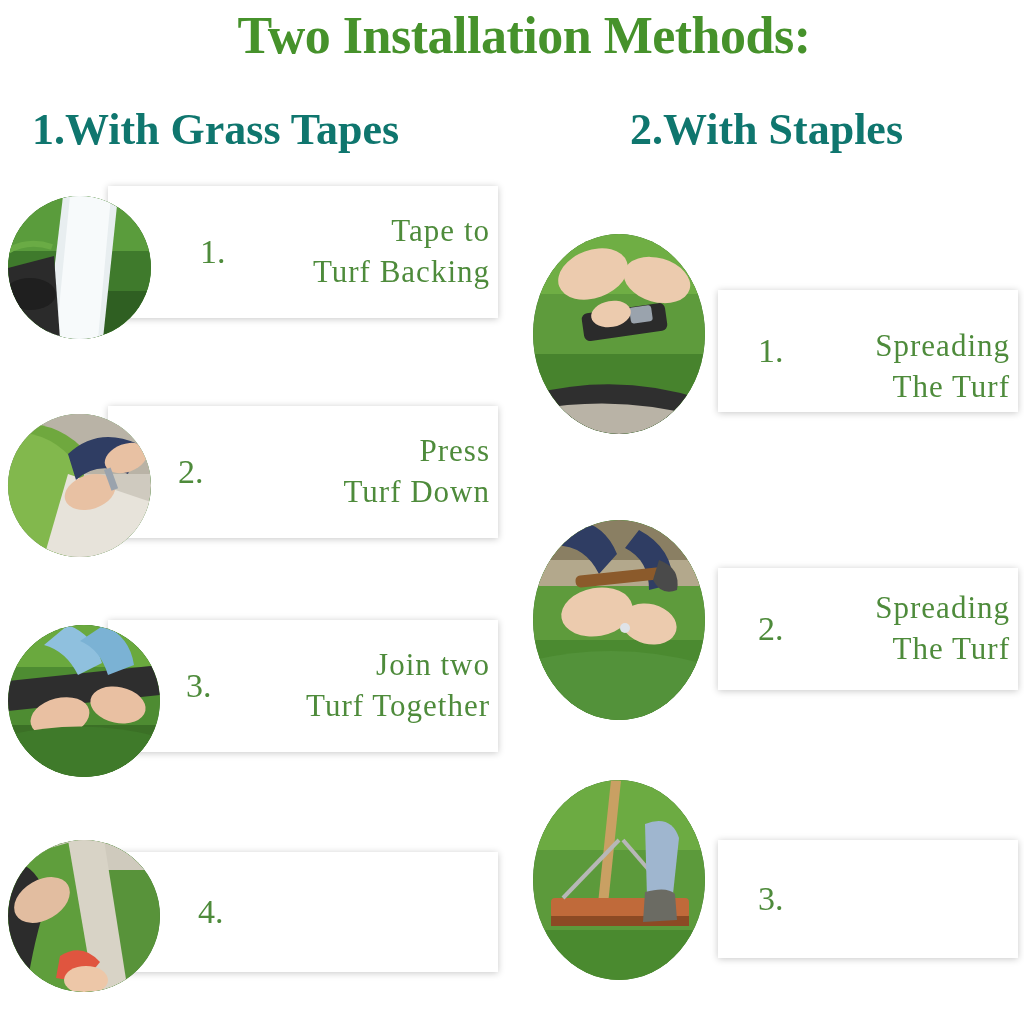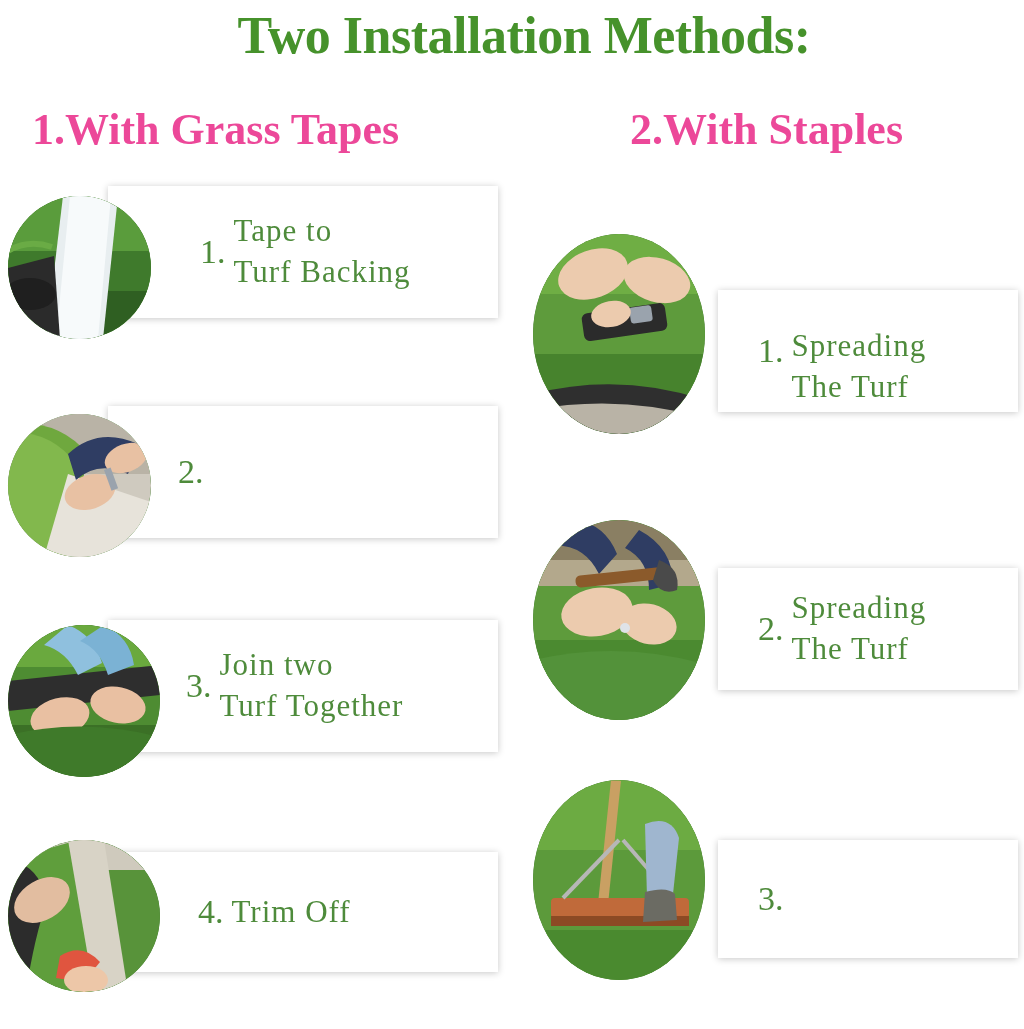--- a/index.html
+++ b/index.html
@@ -28,21 +28,21 @@
     letter-spacing: -0.5px;
     white-space: nowrap;
     padding-left: 12px;
   }
 
   .col-heading {
     position: absolute;
     font-family: "Liberation Serif", serif;
     font-weight: bold;
     font-size: 44px;
-    color: #ec4899;
+    color: #0f766e;
     white-space: nowrap;
   }
   #col-heading-1 { top: 104px; left: 32px; }
   #col-heading-2 { top: 104px; left: 630px; text-align: center; }
   .step-card {
     position: absolute;
     background: #ffffff;
     box-shadow: 0 1px 7px rgba(0,0,0,0.22);
     display: flex;
     align-items: center;
@@ -53,21 +53,21 @@
     font-size: 34px;
     color: #4e8b3b;
     font-weight: normal;
     flex: 0 0 auto;
   }
   .step-label {
     font-family: "Liberation Serif", serif;
     font-size: 31px;
     color: #4e8b3b;
     line-height: 1.32;
-    text-align: left;
+    text-align: right;
     letter-spacing: 1px;
     flex: 1 1 auto;
     padding: 0 8px;
   }
 
   
   .photo {
     position: absolute;
     border-radius: 50%;
     overflow: hidden;
@@ -114,20 +114,22 @@
         <polygon points="62,0 103,0 90,143 48,143" fill="#f7fafb"></polygon>
         <polygon points="0,72 46,60 52,143 0,143" fill="#2b2b2b"></polygon>
         <ellipse cx="22" cy="98" rx="26" ry="16" fill="#1f1f1f"></ellipse>
         <path d="M0 55 q20 -12 44 -4" stroke="#6aab45" stroke-width="6" fill="none"></path>
       </g>
     </svg>
   </div>
 
   <div class="step-card" style="top:406px; height:132px;">
     <span class="step-num" style="margin-left:70px;">2.</span>
+    <span class="step-label" style="white-space:pre-line;">Press
+Turf Down</span>
   </div>
   <div class="photo" style="top:414px; width:143px; height:143px;">
     <svg width="143" height="143" viewBox="0 0 143 143">
       <defs>
           <clipPath id="c2">
             <circle cx="71.5" cy="71.5" r="71.5"></circle>
           </clipPath>
         </defs>
       <g clip-path="url(#c2)">
         <rect width="143" height="143" fill="#cfcabf"></rect>
@@ -164,21 +166,20 @@
         <path d="M96 0 q26 12 30 40 l-26 10 q-8 -26 -28 -34 Z" fill="#7bb2d4"></path>
         <ellipse cx="52" cy="92" rx="30" ry="19" fill="#e9c0a2" transform="rotate(-14 52 92)"></ellipse>
         <ellipse cx="110" cy="80" rx="28" ry="18" fill="#e9c0a2" transform="rotate(12 110 80)"></ellipse>
         <path d="M0 110 q76 -18 152 2 l0 40 L0 152 Z" fill="#3f7a2a"></path>
       </g>
     </svg>
   </div>
 
   <div class="step-card" style="top:852px; height:120px;">
     <span class="step-num" style="margin-left:90px;">4.</span>
-    <span class="step-label" style="white-space:pre-line;">Trim Off</span>
   </div>
   <div class="photo" style="top:840px; width:152px; height:152px;">
     <svg width="152" height="152" viewBox="0 0 152 152">
       <defs>
           <clipPath id="c4">
             <circle cx="76" cy="76" r="76"></circle>
           </clipPath>
         </defs>
       <g clip-path="url(#c4)">
         <rect width="152" height="152" fill="#58933a"></rect>

